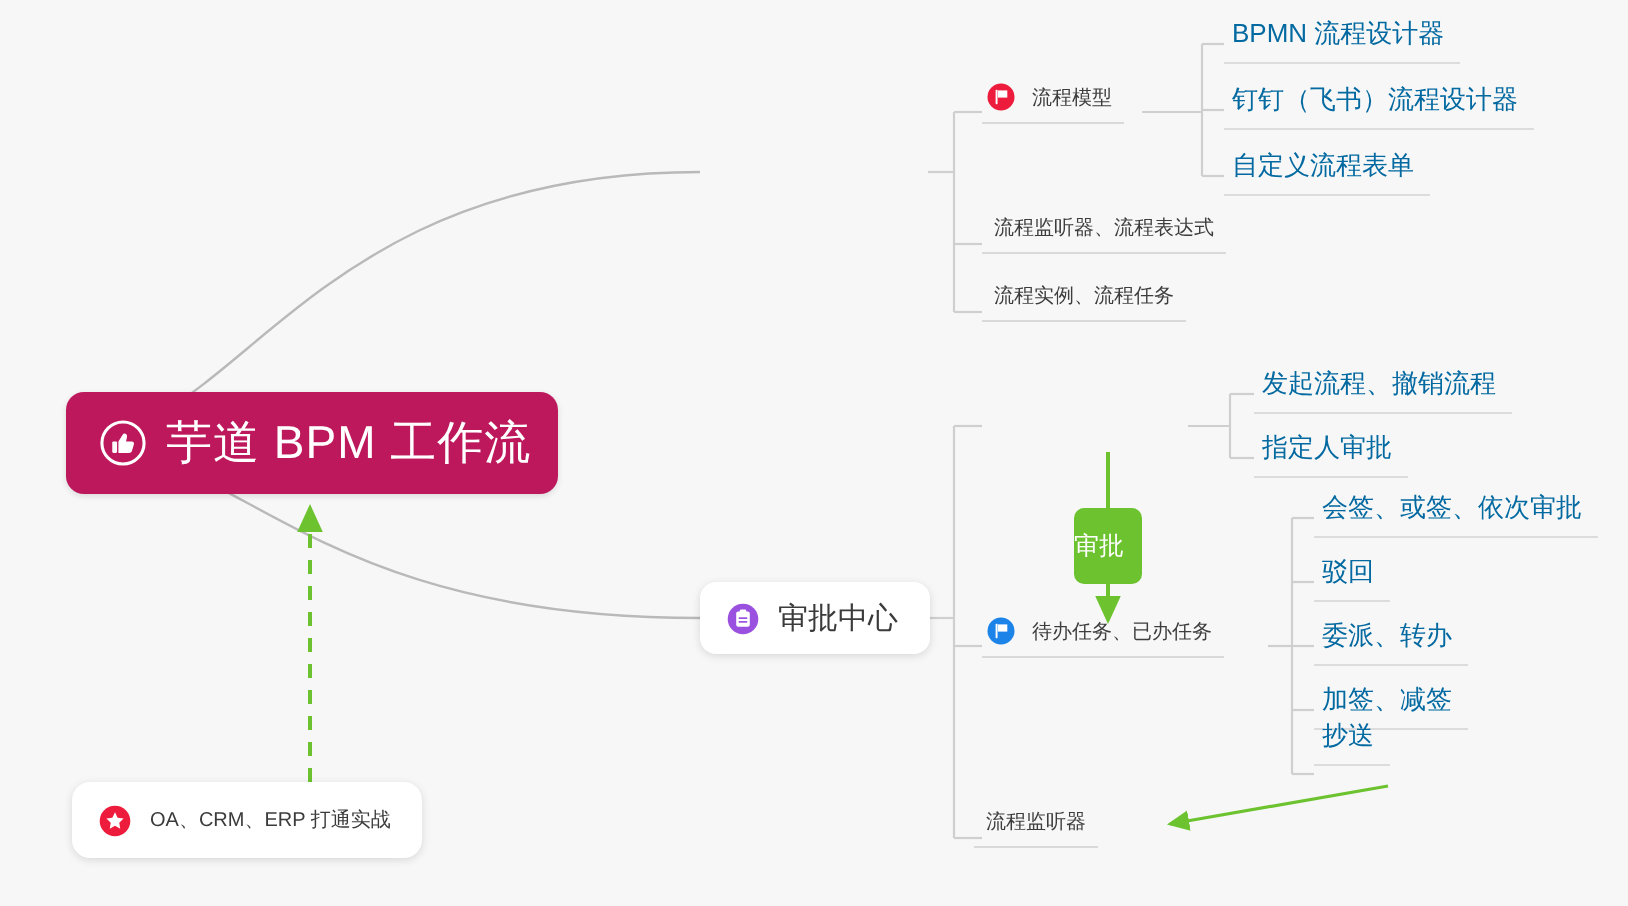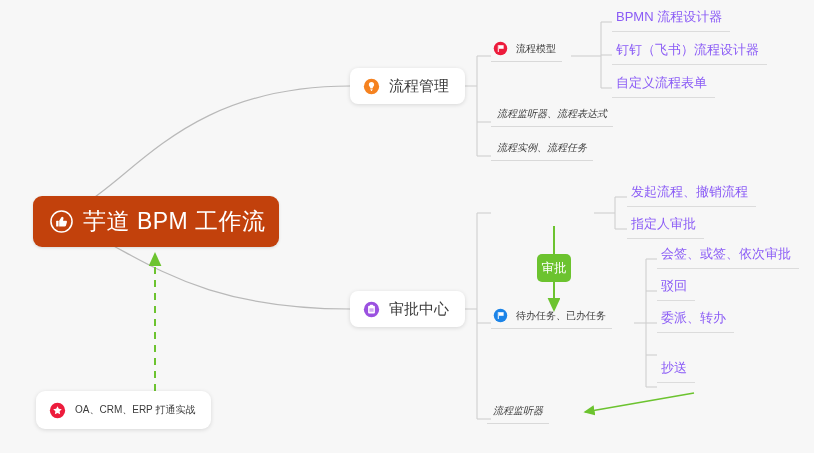--- a/index.html
+++ b/index.html
@@ -9,21 +9,21 @@
     font-family:"Liberation Sans","DejaVu Sans",sans-serif;
     overflow:hidden;
   }
   #canvas{position:relative;width:814px;height:453px;}
   #wires{position:absolute;left:0;top:0;width:814px;height:453px;}
 
   
   .root-node{
     position:absolute;left:33px;top:196px;
     width:246px;height:51px;
-    background:#c2410c;
+    background:#be185d;
     border-radius:9px;
     box-shadow:0 1px 3px rgba(0,0,0,.12);
     display:flex;align-items:center;
     padding-left:17px;box-sizing:border-box;
   }
   .root-label{
     color:#ffffff;font-size:23px;letter-spacing:.5px;
     margin-left:10px;white-space:nowrap;
   }
 
@@ -43,49 +43,49 @@
 
   
   .sub-node{
     position:absolute;
     display:flex;align-items:center;
     white-space:nowrap;
     padding:2px 6px 5px 2px;
     border-bottom:1px solid #d9d9d9;
   }
   .sub-label{font-size:10px;color:#3d3d3d;margin-left:8px;text-align:right;}
-  .sub-node.no-icon .sub-label{margin-left:4px;font-style:italic;}
+  .sub-node.no-icon .sub-label{margin-left:4px;}
 
   
   .leaf-node{
     position:absolute;
-    font-size:13px;color:#8b5cf6;
+    font-size:13px;color:#0369a1;
     white-space:nowrap;
     padding:2px 8px 5px 4px;
     border-bottom:1px solid #dcdcdc;
   }
 
   
   .callout-card{
     position:absolute;left:36px;top:391px;
     height:38px;
     background:#ffffff;border-radius:9px;
     box-shadow:0 1px 4px rgba(0,0,0,.13);
     display:flex;align-items:center;
     padding:0 16px 0 13px;box-sizing:border-box;
     white-space:nowrap;
   }
   .callout-label{font-size:10px;color:#3b3b3b;margin-left:9px;}
 
   
   .green-tag{
     position:absolute;left:537px;top:254px;
-    width:34px;height:28px;
+    width:34px;height:38px;
     background:#6cc32f;border-radius:5px;
-    display:flex;align-items:center;justify-content:center;
+    display:flex;align-items:center;
     color:#ffffff;font-size:12.5px;
   }
 
   
   .ic{display:inline-flex;align-items:center;justify-content:center;flex:0 0 auto;}
   .ic svg{display:block;}
 </style>
 </head>
 <body>
 
@@ -146,32 +146,20 @@
         <circle cx="12" cy="12" r="11" fill="none" stroke="#ffffff" stroke-width="1.6"></circle>
         <path d="M9.6 11.2 L9.6 17.2 L15.2 17.2 C16 17.2 16.5 16.8 16.7 16.1 L17.7 12.6
                  C17.9 11.9 17.4 11.2 16.6 11.2 L13.6 11.2 L14.1 8.7
                  C14.3 7.8 13.6 7 12.8 7 C12.4 7 12.1 7.2 11.9 7.6 L9.6 11.2 Z" fill="#ffffff"></path>
         <rect x="6.4" y="11.2" width="2.5" height="6" rx=".6" fill="#ffffff"></rect>
       </svg>
     </span>
     <span class="root-label">芋道 BPM 工作流</span>
   </div>
 
-  <div class="branch-node" style="left:350px;top:68px;">
-    <span class="ic">
-      <svg width="17" height="17" viewBox="0 0 20 20">
-        <circle cx="10" cy="10" r="9" fill="#f58220"></circle>
-        <path d="M10 4.8 C8.1 4.8 6.9 6.2 6.9 7.8 C6.9 9 7.7 9.9 8.4 10.6 L8.4 12 L11.6 12 L11.6 10.6
-                 C12.3 9.9 13.1 9 13.1 7.8 C13.1 6.2 11.9 4.8 10 4.8 Z" fill="#ffffff"></path>
-        <rect x="8.6" y="12.7" width="2.8" height="1.1" rx=".5" fill="#ffffff"></rect>
-        <rect x="9.1" y="14.2" width="1.8" height="1" rx=".5" fill="#ffffff"></rect>
-      </svg>
-    </span>
-    <span class="branch-label">流程管理</span>
-  </div>
 
   <div class="sub-node" style="left:491px;top:39px;">
     <span class="ic">
       <svg width="15" height="15" viewBox="0 0 20 20">
         <circle cx="10" cy="10" r="9" fill="#ed1c3c"></circle>
         <rect x="6.4" y="5.2" width="1.3" height="9.6" rx=".5" fill="#ffffff"></rect>
         <path d="M7.9 5.6 L14.2 5.6 L14.2 10.4 L7.9 10.4 Z" fill="#ffffff"></path>
       </svg>
     </span>
     <span class="sub-label">流程模型</span>
@@ -217,20 +205,21 @@
   <div class="sub-node no-icon" style="left:487px;top:402px;">
     <span class="sub-label">流程监听器</span>
   </div>
 
   <div class="leaf-node" style="left:627px;top:181px;">发起流程、撤销流程</div>
   <div class="leaf-node" style="left:627px;top:213px;">指定人审批</div>
 
   <div class="leaf-node" style="left:657px;top:243px;">会签、或签、依次审批</div>
   <div class="leaf-node" style="left:657px;top:275px;">驳回</div>
   <div class="leaf-node" style="left:657px;top:307px;">委派、转办</div>
+  <div class="leaf-node" style="left:657px;top:339px;">加签、减签</div>
   <div class="leaf-node" style="left:657px;top:357px;">抄送</div>
 
   <div class="green-tag">
     <span>审批</span>
   </div>
 
   <div class="callout-card">
     <span class="ic">
       <svg width="17" height="17" viewBox="0 0 20 20">
         <circle cx="10" cy="10" r="9" fill="#ed1c3c"></circle>

